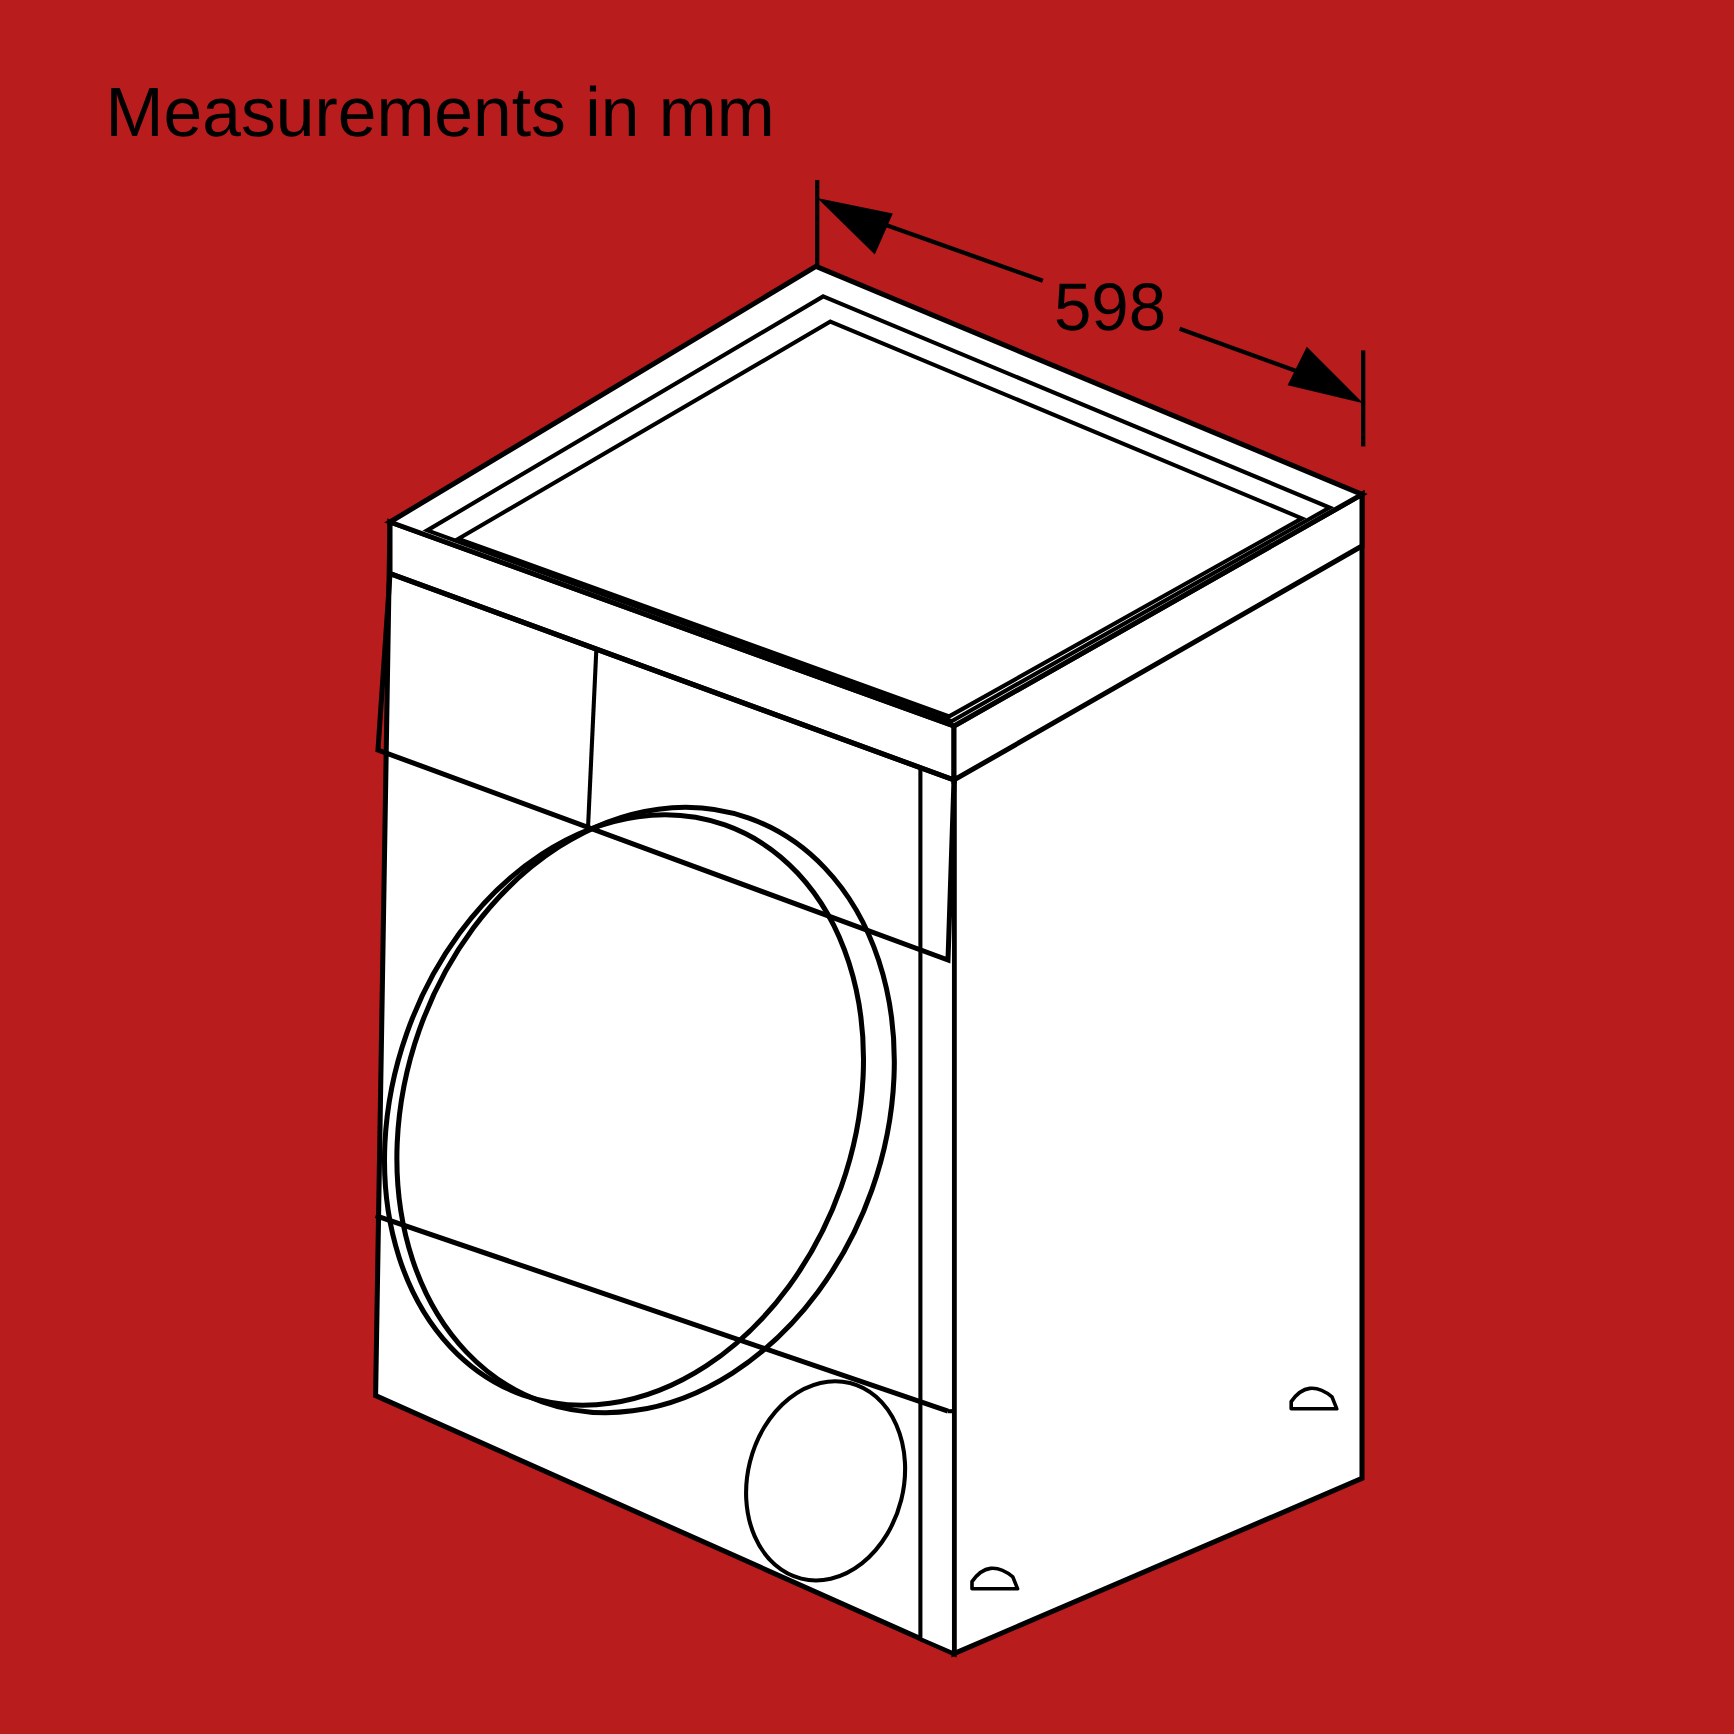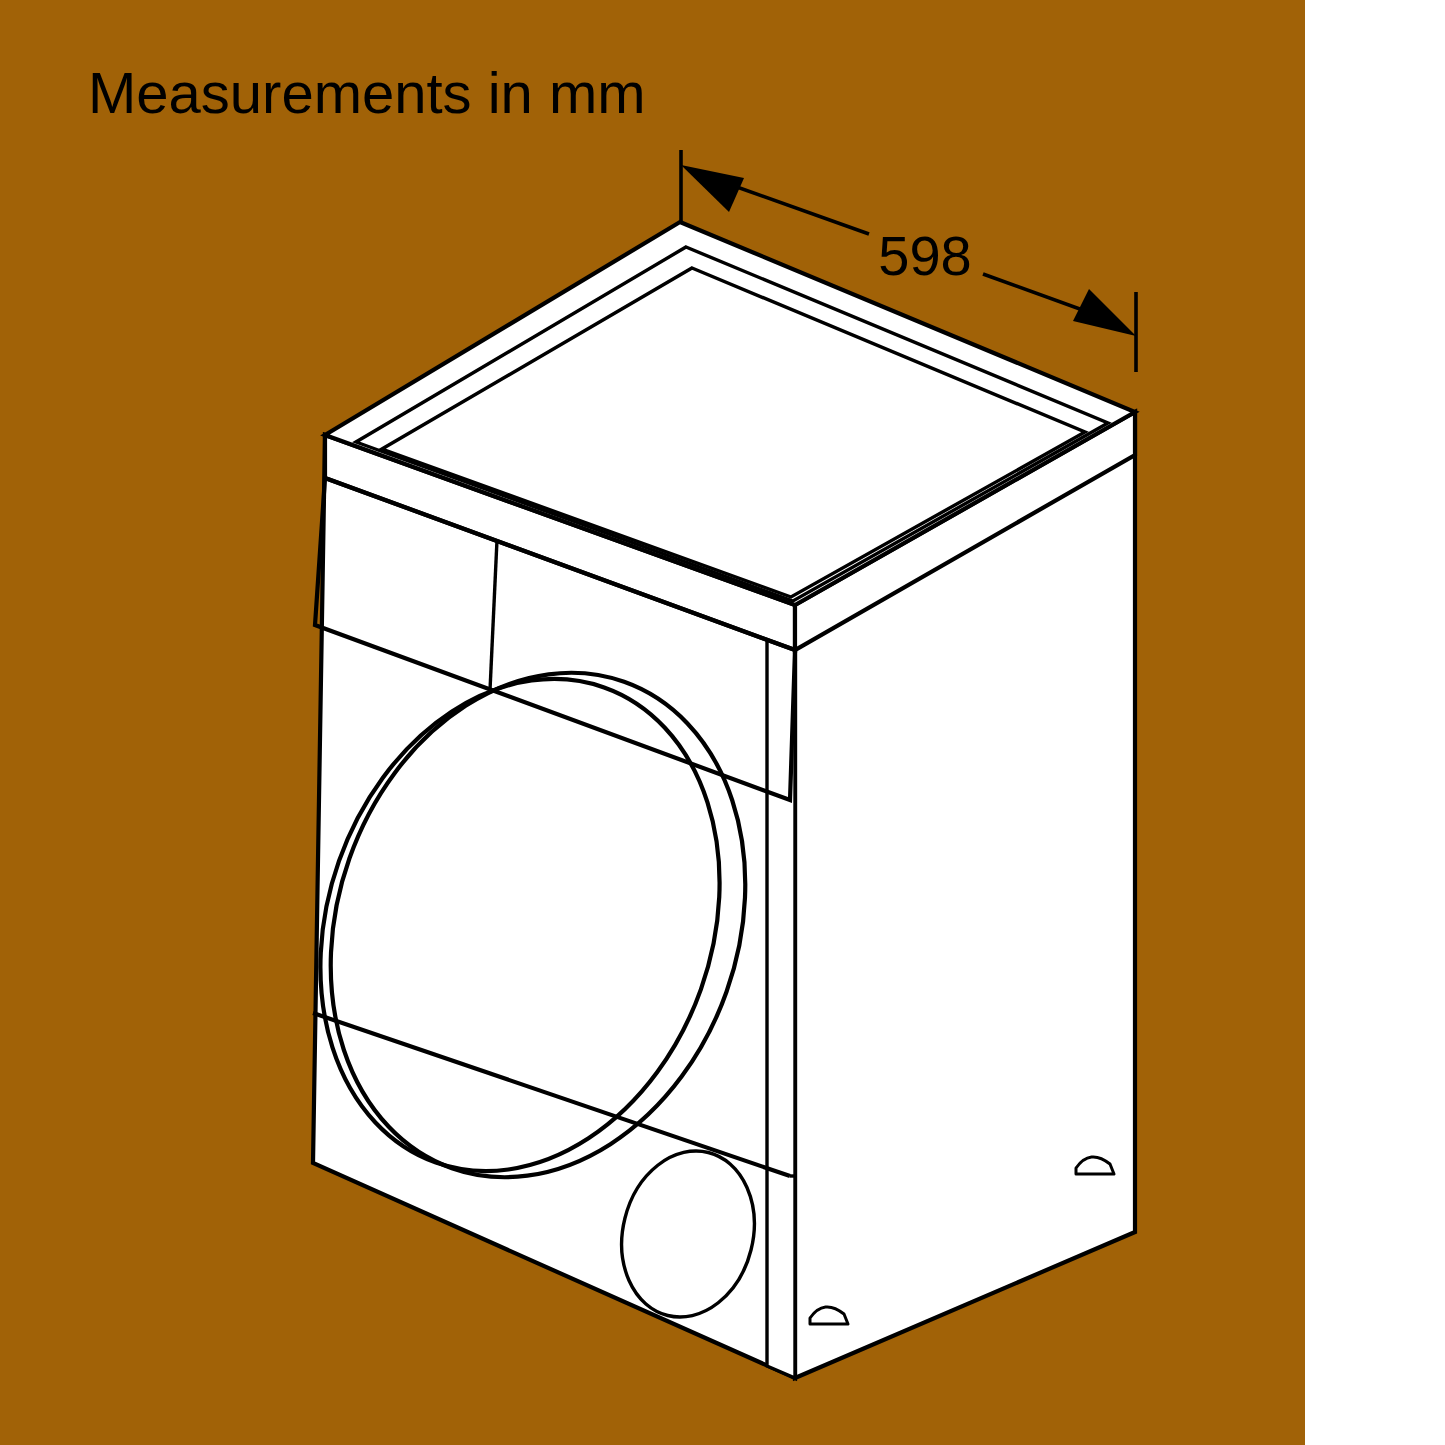--- a/index.html
+++ b/index.html
@@ -10,23 +10,23 @@
   }
   body {
     width: 1445px;
     height: 1445px;
     font-family: "Liberation Sans", sans-serif;
     overflow: hidden;
     position: relative;
   }
   #drawing-root {
     position: relative;
-    width: 1305px;
+    width: 1445px;
     height: 1445px;
-    background: #a16207;
+    background: #b91c1c;
   }
   #drawing-svg {
     position: absolute;
     left: 0;
     top: 0;
     width: 1445px;
     height: 1445px;
     display: block;
   }
   .title-text {

